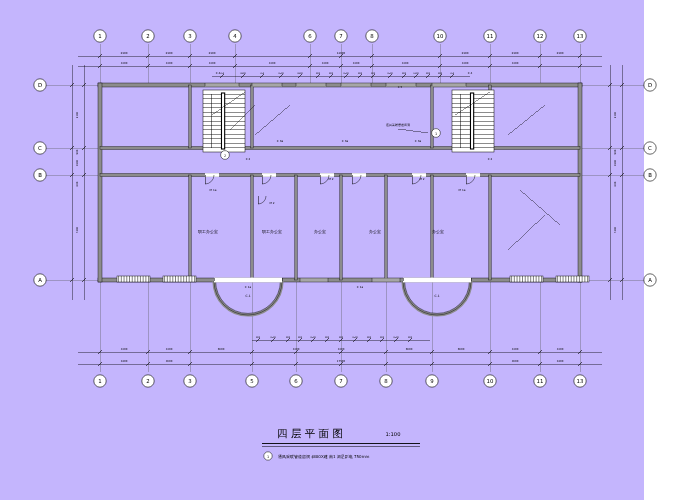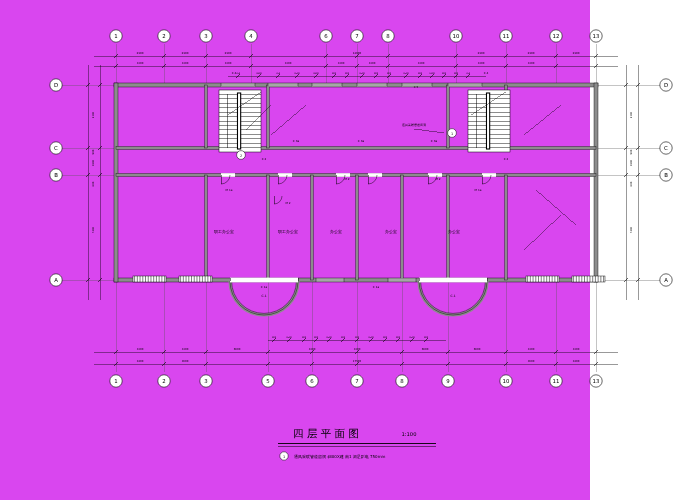--- a/index.html
+++ b/index.html
@@ -1,18 +1,18 @@
 <!DOCTYPE html>
 <html><head>
 <meta charset="utf-8">
 <style>
   html,body{margin:0;padding:0;background:#ffffff;}
   body{width:700px;height:500px;overflow:hidden;
        font-family:"DejaVu Sans","Liberation Sans",sans-serif;color:#000;}
-  #stage{position:relative;width:574px;height:500px;background:#d946ef;padding-left:16px;}
+  #stage{position:relative;width:644px;height:500px;background:#c4b5fd;}
   svg{display:block;}
 </style>
 </head>
 <body>
 
 <div id="stage">
   <svg id="plan" width="700" height="500" viewBox="0 0 700 500">
       <line x1="100" y1="44" x2="100" y2="85" stroke="#555555" stroke-width="0.35" shape-rendering="crispEdges"></line>
       <line x1="148" y1="44" x2="148" y2="85" stroke="#555555" stroke-width="0.35" shape-rendering="crispEdges"></line>
       <line x1="190" y1="44" x2="190" y2="85" stroke="#555555" stroke-width="0.35" shape-rendering="crispEdges"></line>

